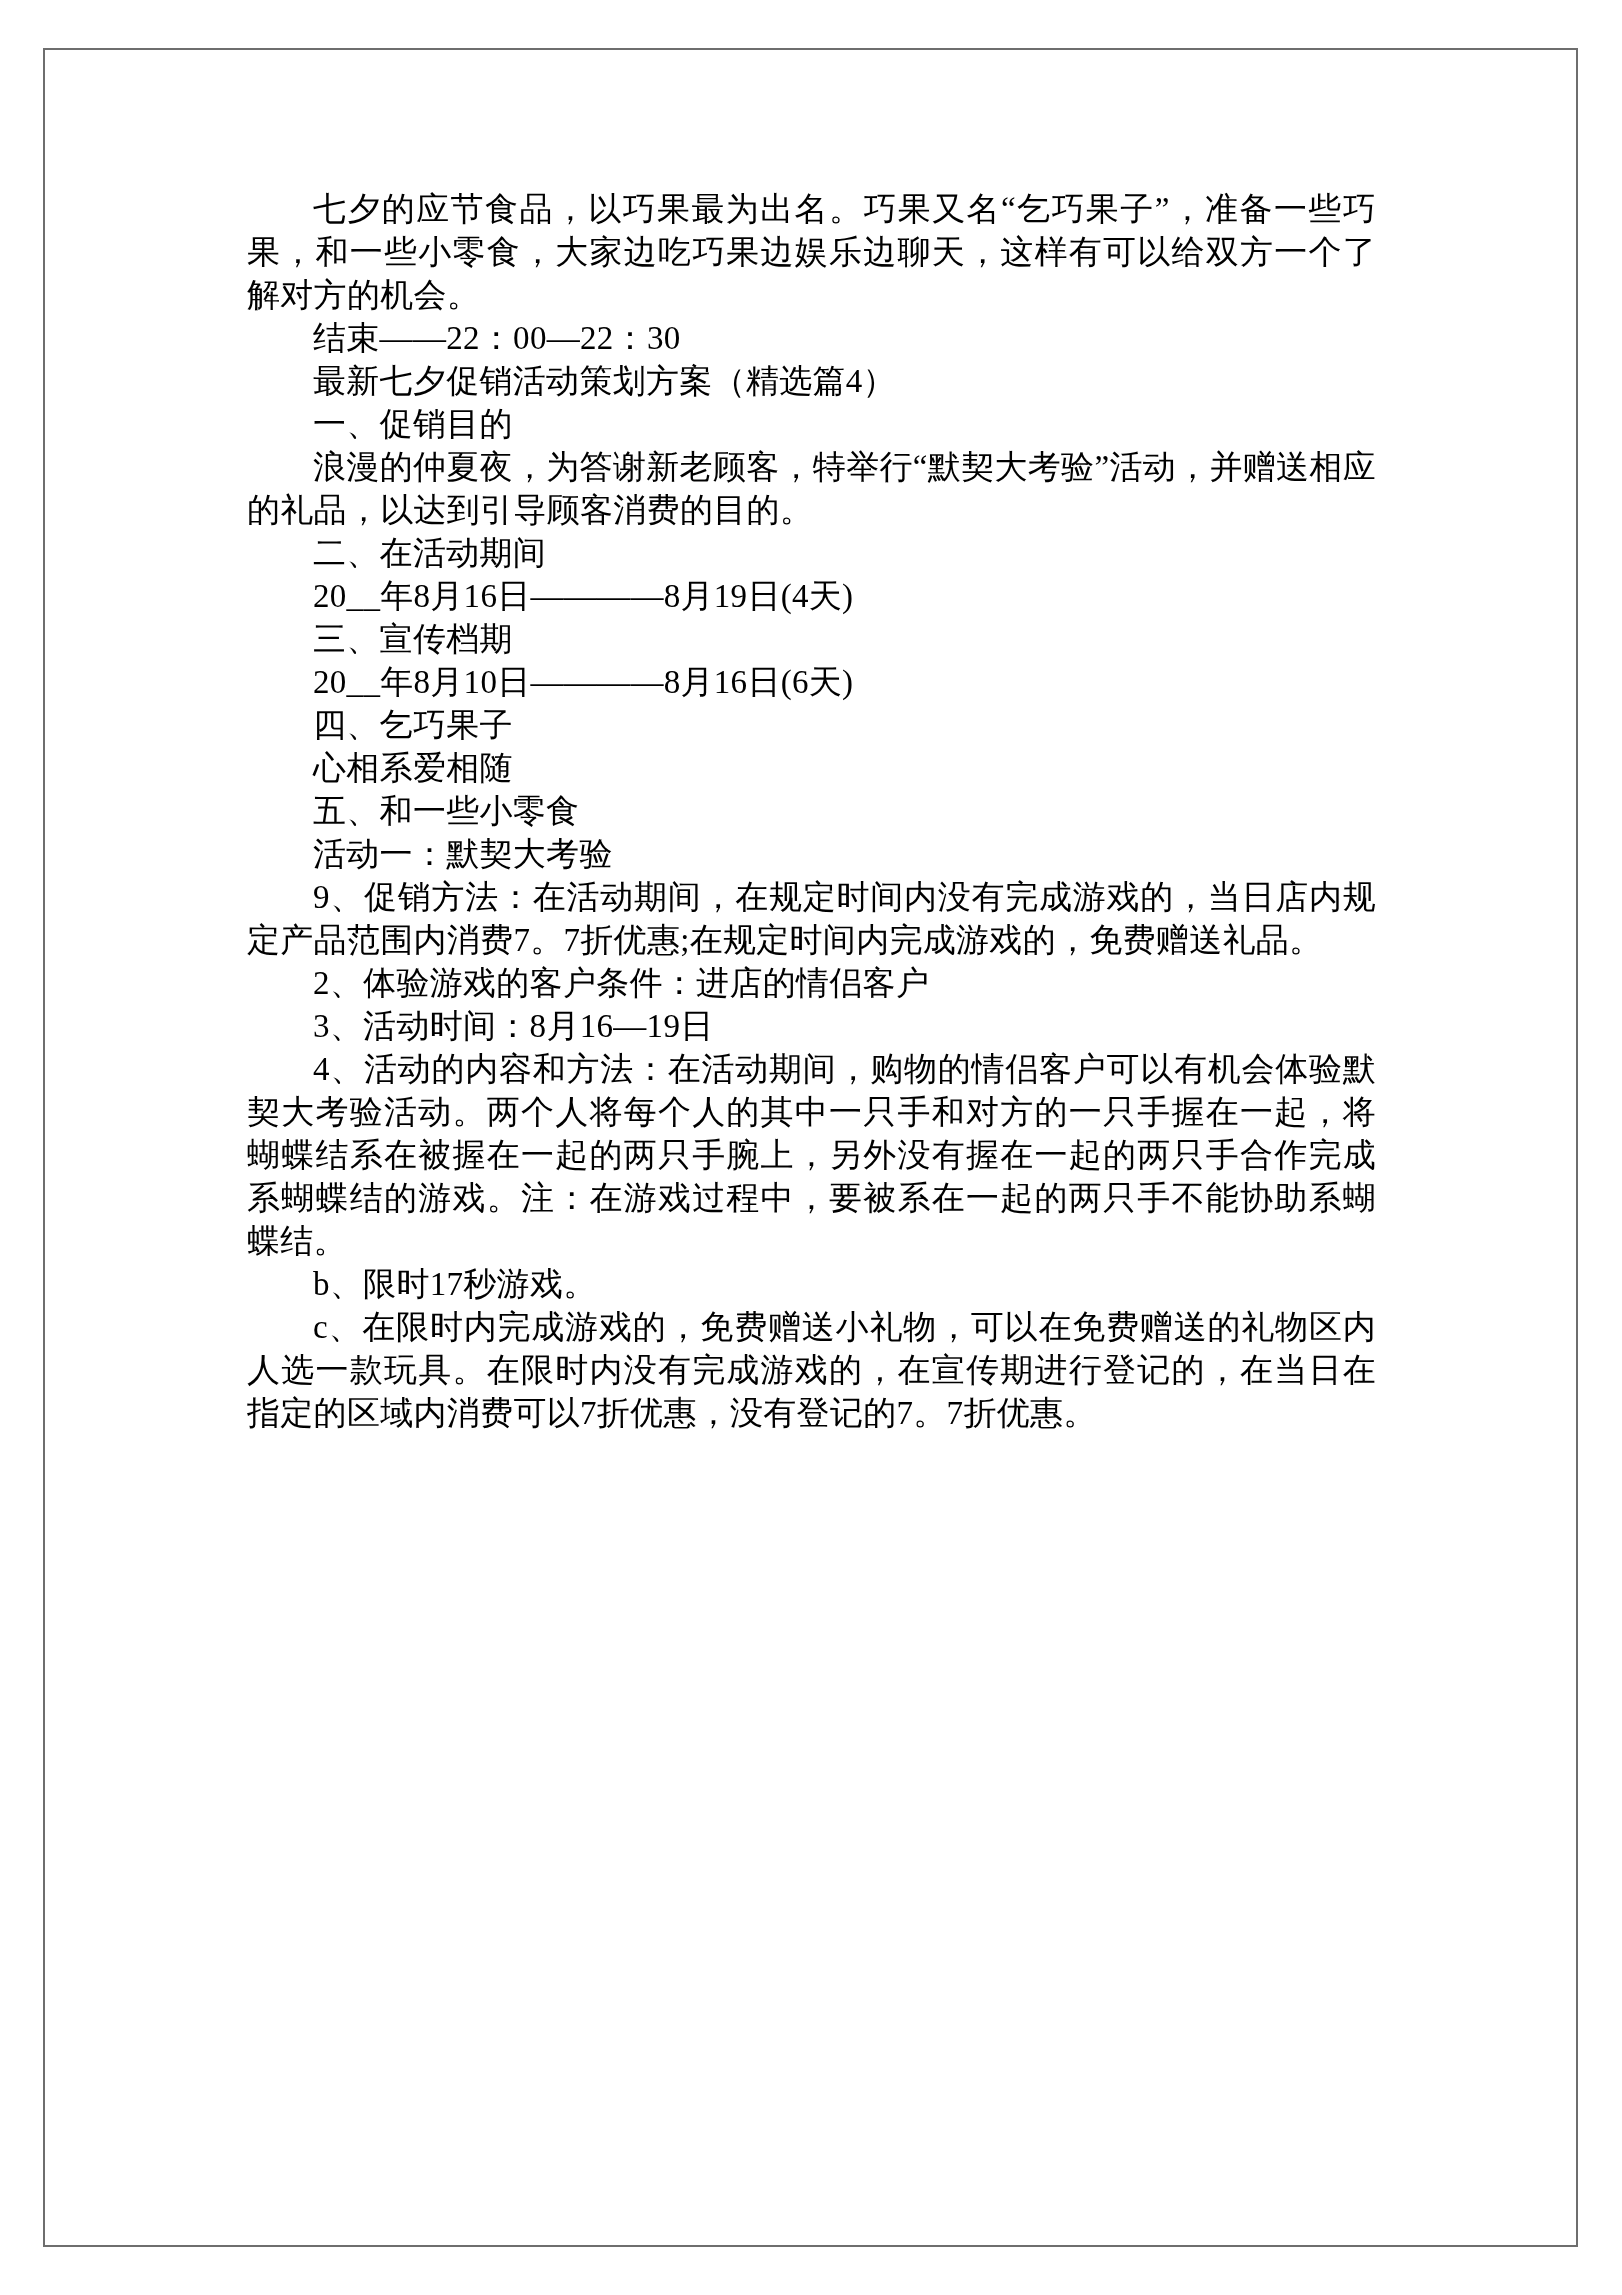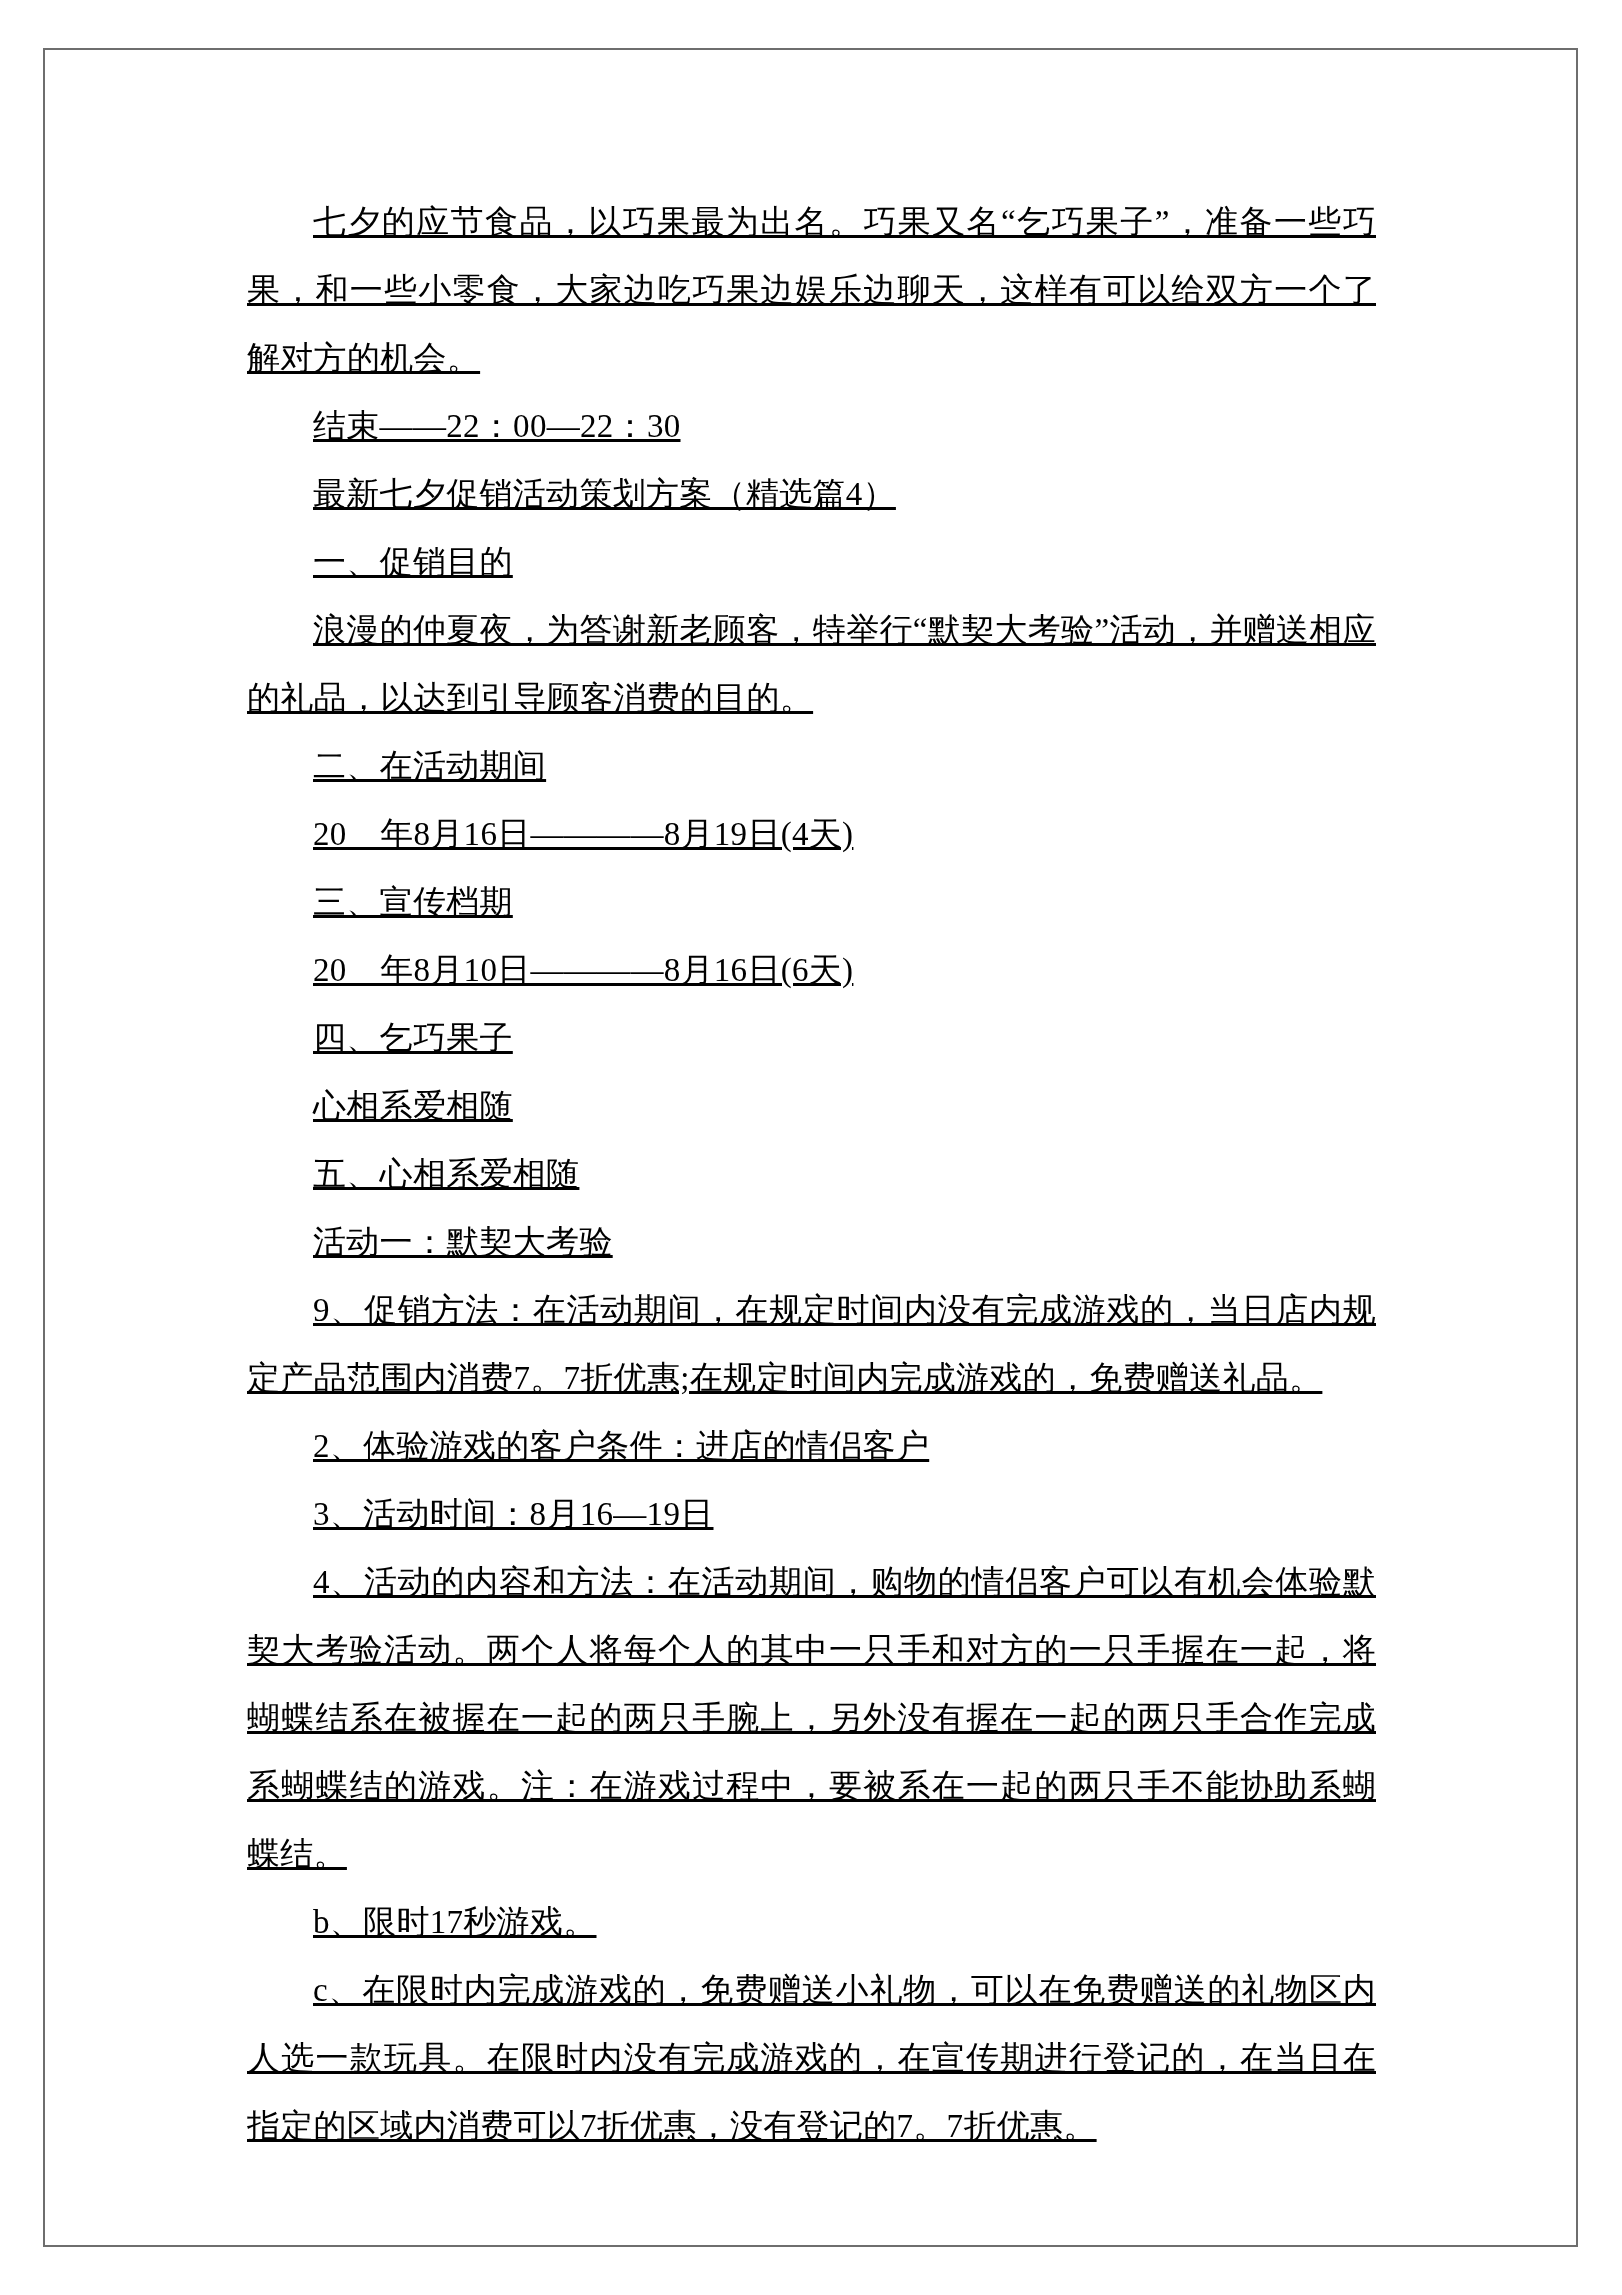--- a/index.html
+++ b/index.html
@@ -25,24 +25,23 @@
     border: 2px solid #6e6e6e;
     box-sizing: border-box;
     pointer-events: none;
   }
   .doc-body {
     position: absolute;
     left: 247px;
     top: 188px;
     width: 1129px;
     font-size: 33px;
-    line-height: 68px;
+    line-height: 43px;
     text-align: justify;
     letter-spacing: 0.3px;
-    text-decoration: underline;
   }
   .doc-body p {
     margin: 0;
     padding: 0;
     text-indent: 2em;
     word-break: break-all;
   }
   .doc-body p.extra-space {
     margin-top: 34px;
   }
@@ -57,21 +56,21 @@
       <p>结束——22：00—22：30</p>
       <p>最新七夕促销活动策划方案（精选篇4）</p>
       <p>一、促销目的</p>
       <p>浪漫的仲夏夜，为答谢新老顾客，特举行“默契大考验”活动，并赠送相应的礼品，以达到引导顾客消费的目的。</p>
       <p>二、在活动期间</p>
       <p>20__年8月16日————8月19日(4天)</p>
       <p>三、宣传档期</p>
       <p>20__年8月10日————8月16日(6天)</p>
       <p>四、乞巧果子</p>
       <p>心相系爱相随</p>
-      <p>五、心相系爱相随</p>
+      <p>五、和一些小零食</p>
       <p>活动一：默契大考验</p>
       <p>9、促销方法：在活动期间，在规定时间内没有完成游戏的，当日店内规定产品范围内消费7。7折优惠;在规定时间内完成游戏的，免费赠送礼品。</p>
       <p>2、体验游戏的客户条件：进店的情侣客户</p>
       <p>3、活动时间：8月16—19日</p>
       <p>4、活动的内容和方法：在活动期间，购物的情侣客户可以有机会体验默契大考验活动。两个人将每个人的其中一只手和对方的一只手握在一起，将蝴蝶结系在被握在一起的两只手腕上，另外没有握在一起的两只手合作完成系蝴蝶结的游戏。注：在游戏过程中，要被系在一起的两只手不能协助系蝴蝶结。</p>
       <p>b、限时17秒游戏。</p>
       <p>c、在限时内完成游戏的，免费赠送小礼物，可以在免费赠送的礼物区内人选一款玩具。在限时内没有完成游戏的，在宣传期进行登记的，在当日在指定的区域内消费可以7折优惠，没有登记的7。7折优惠。</p>
     </div>
 </div>
 

